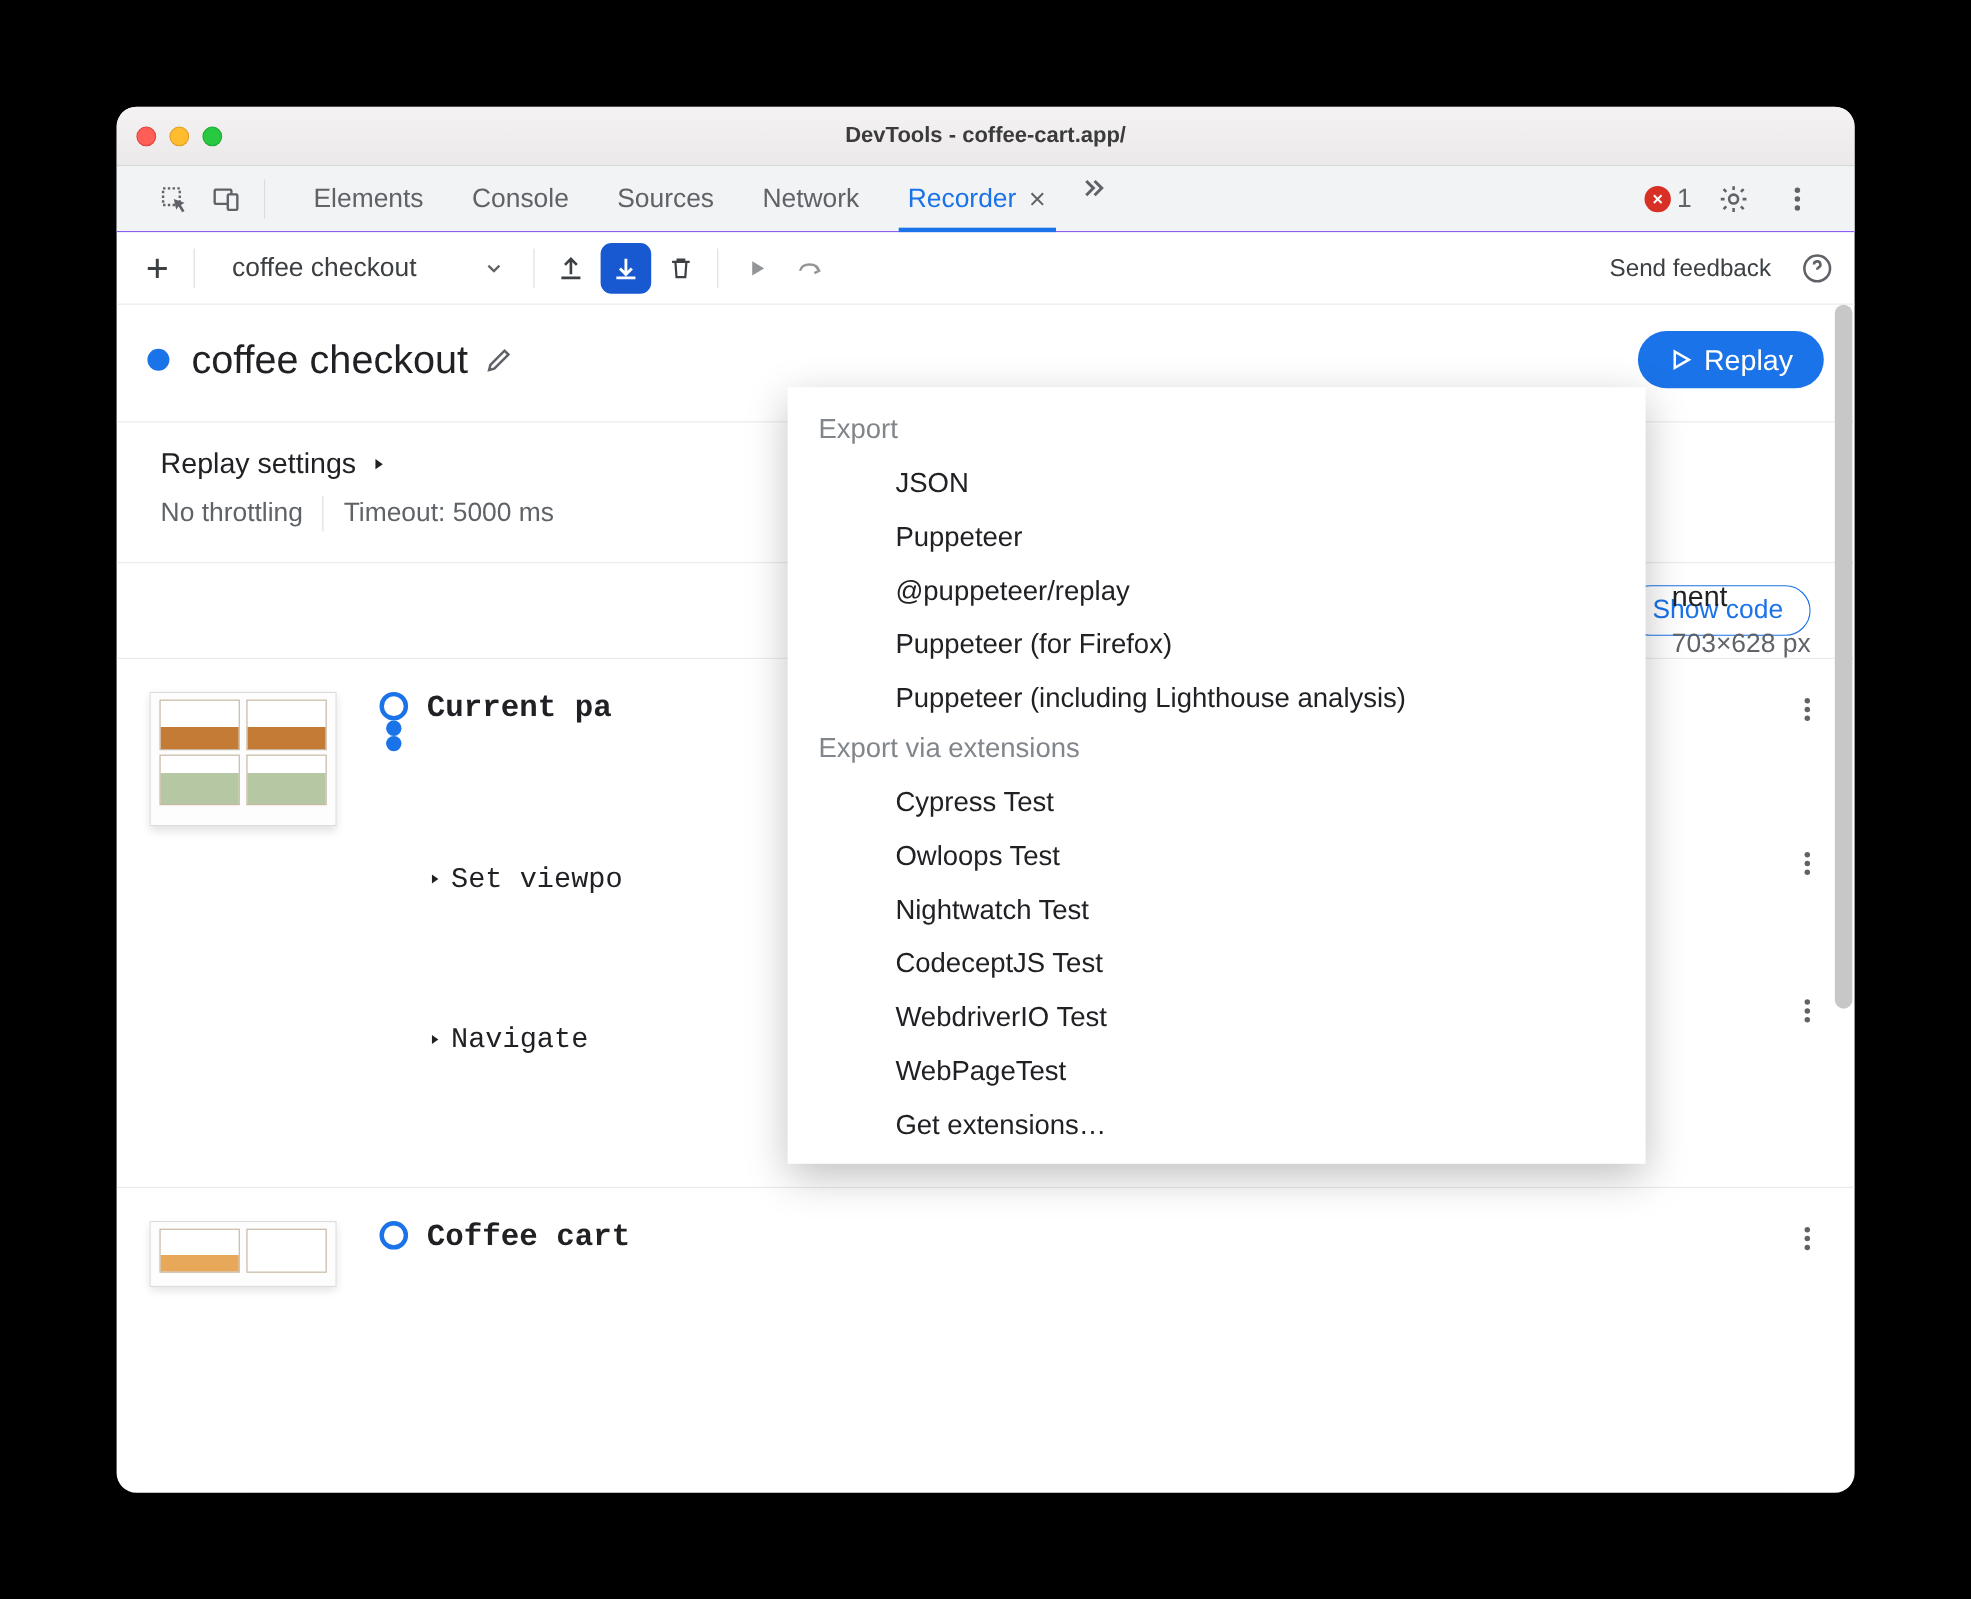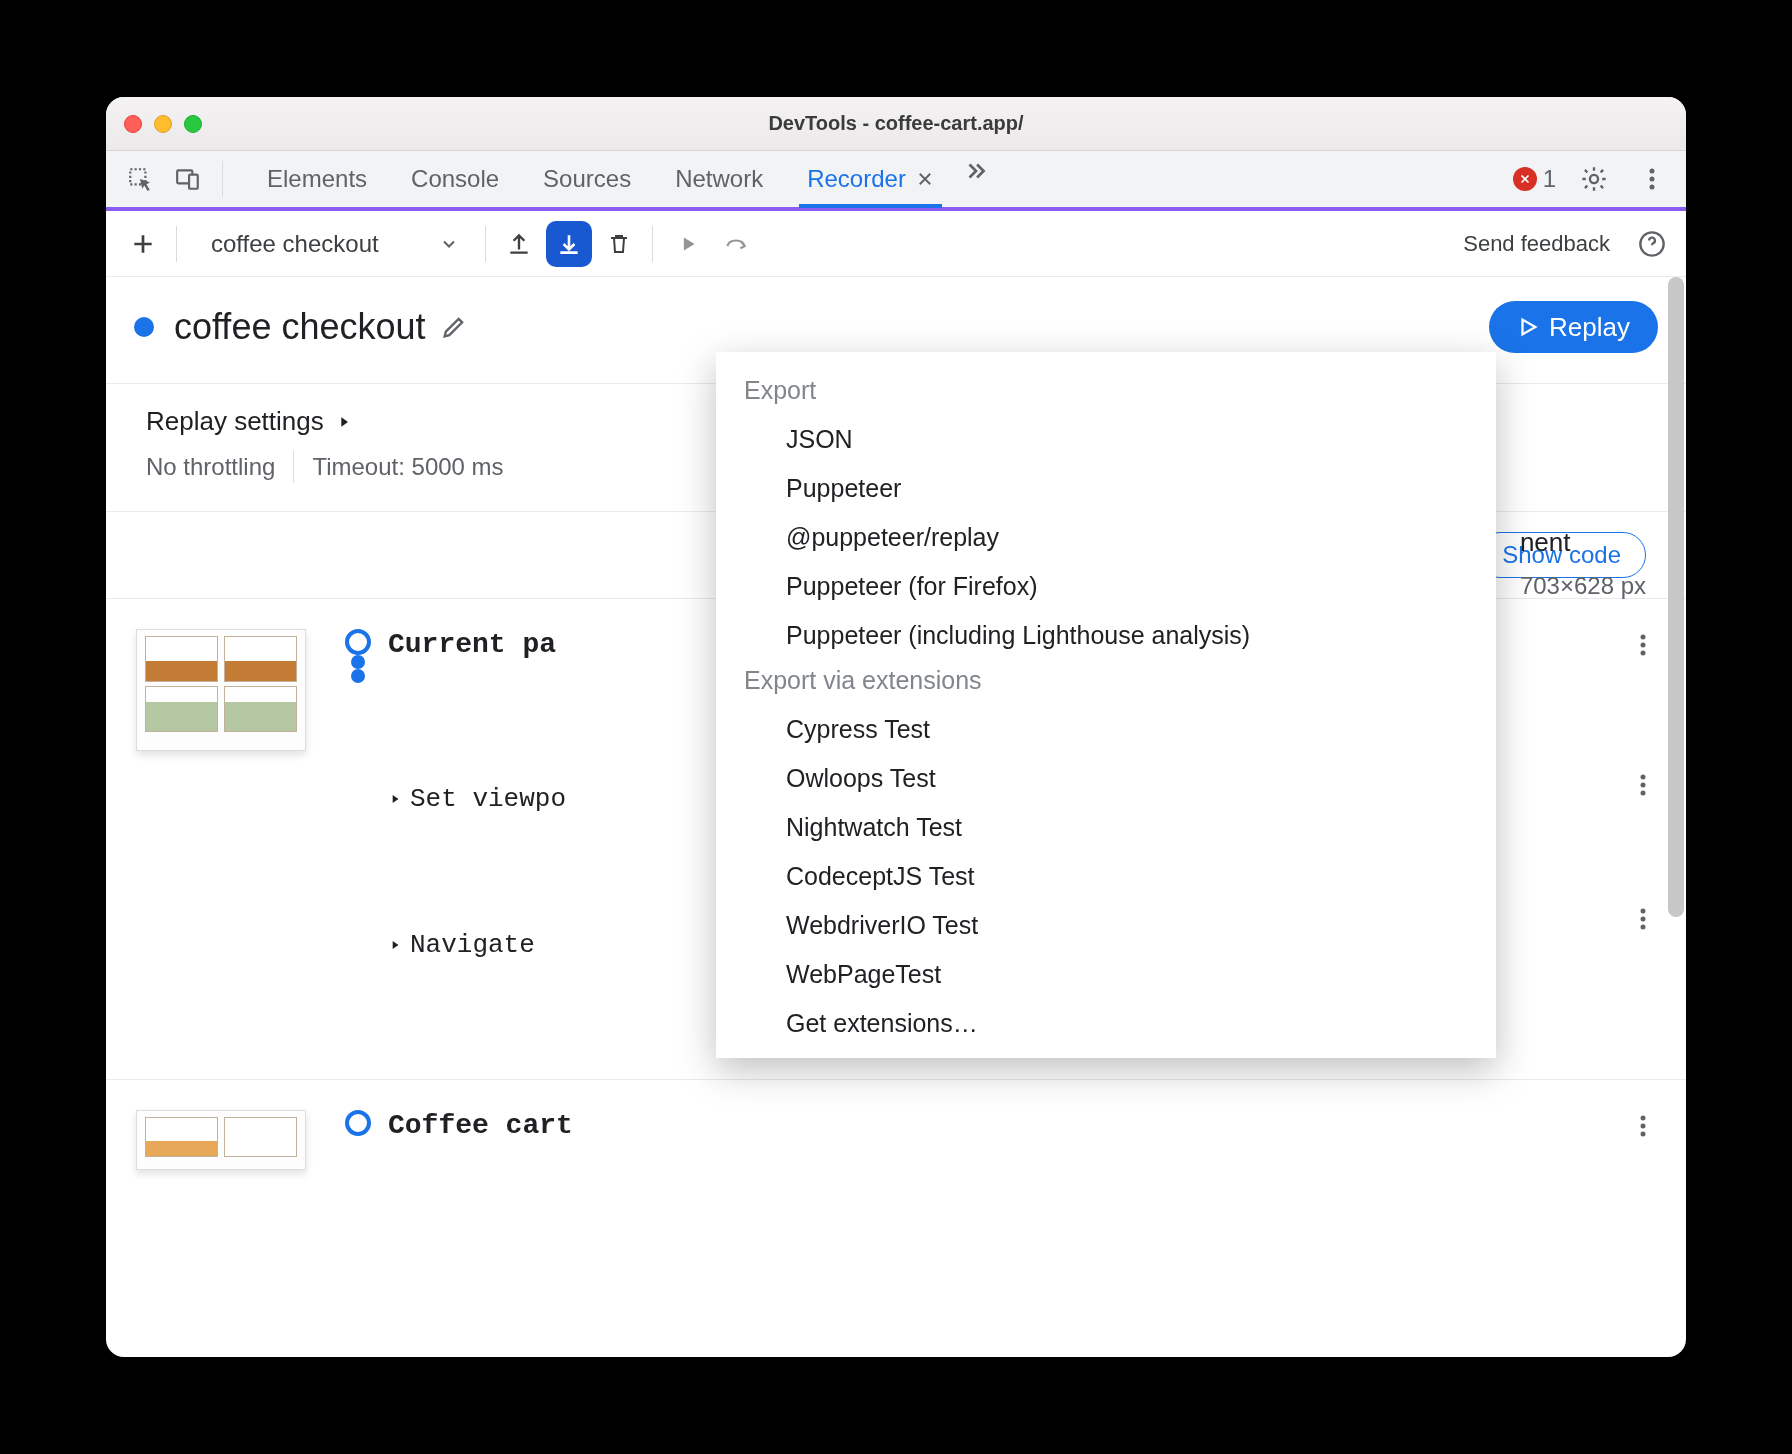--- a/index.html
+++ b/index.html
@@ -38,23 +38,23 @@
   .t-close { background: #ff5f57; border: 1px solid #e14239; }
   .t-min { background: #febc2e; border: 1px solid #e0a024; }
   .t-max { background: #28c840; border: 1px solid #1fab33; }
   .win-title { position: absolute; left:0; right:0; text-align:center; font-size: 20px; color:#3b3b3b; font-weight:600; pointer-events:none;}
   
   .tabs-row {
     height: 60px;
     background: #f1f3f4;
     display: flex;
     align-items: center;
-    padding: 0 14px;
+    padding: 0 32px;
     gap: 8px;
-    border-bottom: 4px solid #8b5cf6;
+    border-bottom: 1px solid #8b5cf6;
     font-size: 24px;
     color: #5f6368;
   }
   .iconbtn { width:40px; height:40px; display:flex; align-items:center; justify-content:center; color:#5f6368; border-radius:4px; }
   .tabs-list { display:flex; align-items:stretch; height:100%; margin-left:8px;}
   .tab { padding: 0 22px; display:flex; align-items:center; height:100%; position:relative; }
   .tab.active { color:#1a73e8; }
   .tab.active::after { content:""; position:absolute; left:14px; right:14px; bottom:-1px; height:4px; background:#1a73e8; }
   .tab-close { margin-left:10px; font-size:24px; color:#5f6368; }
   .right-icons { margin-left:auto; display:flex; align-items:center; gap:18px; }
@@ -138,21 +138,21 @@
   .kebab { position:absolute; right:0; color:#5f6368;}
   .steps .divider { height:1px; background:#e8eaed; margin: 30px -40px 30px -30px;}
   
   .export-menu {
     position:absolute; left:610px; top:255px; width:780px;
     background:#fff; box-shadow: 0 12px 36px rgba(0,0,0,0.25);
     border-radius:0; padding: 18px 0 10px; z-index:100;
     font-size:25px; color:#202124;
   }
   .menu-header { color:#80868b; padding: 6px 28px 10px;}
-  .menu-item { padding: 10px 28px 10px 70px; }
+  .menu-item { padding: 10px 28px 10px 70px; margin-left: 28px; }
   
   .scroll-ind { position:absolute; right:2px; top:180px; width:16px; height:640px; background:#c7c7c7; border-radius:8px; z-index:50;}
   svg { display:block; }
 </style>
 </head>
 <body>
 
 <div class="window">
 
   <div class="titlebar">

